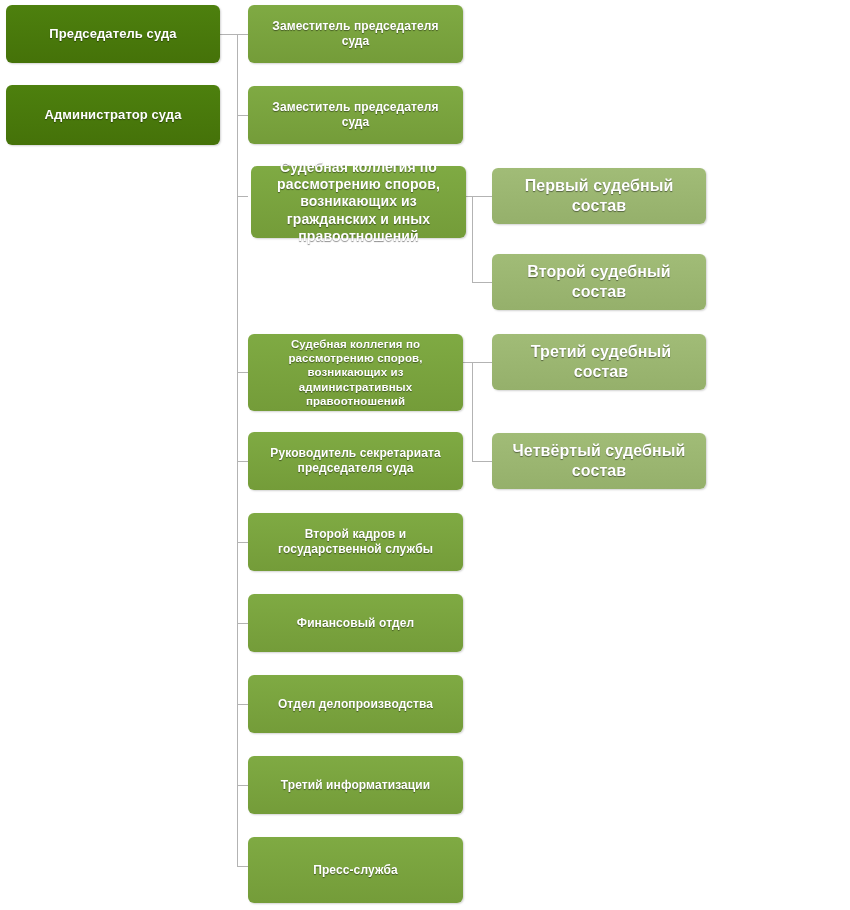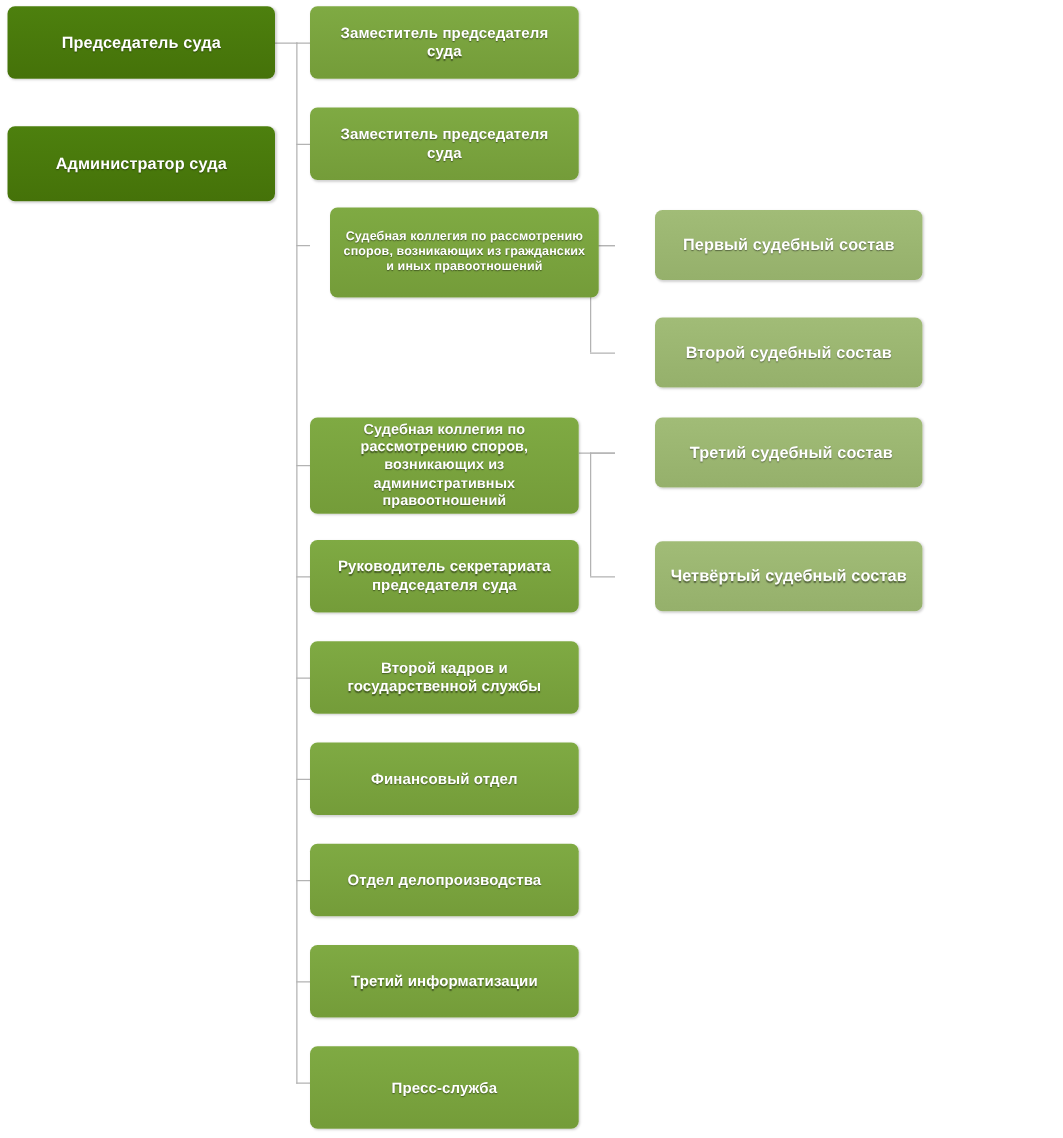--- a/index.html
+++ b/index.html
@@ -55,22 +55,21 @@
   
   .node.lvl2 {
     background: #7ba53f;
     background: linear-gradient(180deg, #7faa43 0%, #749c39 100%);
     font-size: 12px;
   }
   
   .node.lvl3 {
     background: #9cb772;
     background: linear-gradient(180deg, #a1bc77 0%, #95b06b 100%);
-    font-size: 13px;
-    margin-left: 32px;
+    font-size: 16px;
   }
 </style>
 </head>
 <body>
 
 <div id="chart">
 
   <div class="line v" style="left:237px; top:34px; height:833px;"></div>
 
   <div class="line h" style="left:220px; top:34px; width:18px;"></div>
@@ -91,27 +90,27 @@
   <div class="line h" style="left:472px; top:196px; width:20px;"></div>
   <div class="line h" style="left:472px; top:282px; width:20px;"></div>
 
   <div class="line h" style="left:463px; top:362px; width:29px;"></div>
   <div class="line v" style="left:472px; top:362px; height:99px;"></div>
   <div class="line h" style="left:472px; top:362px; width:20px;"></div>
   <div class="line h" style="left:472px; top:461px; width:20px;"></div>
 
   <div class="node lvl1" style="left:6px; top:5px; width:214px; height:58px;">Председатель суда</div>
 
-  <div class="node lvl1" style="left:6px; top:85px; width:214px; height:60px;margin-top:16px;">Администратор суда</div>
+  <div class="node lvl1" style="left:6px; top:85px; width:214px; height:60px;">Администратор суда</div>
 
   <div class="node lvl2" style="left:248px; top:5px; width:215px; height:58px;">Заместитель председателя суда</div>
 
   <div class="node lvl2" style="left:248px; top:86px; width:215px; height:58px;">Заместитель председателя суда</div>
 
-  <div class="node lvl2" style="left:264px; top:166px; width:215px; height:72px; font-size:10px;">Судебная коллегия по рассмотрению споров, возникающих из гражданских и иных правоотношений</div>
+  <div class="node lvl2" style="left:251px; top:166px; width:215px; height:72px; font-size:14px;">Судебная коллегия по рассмотрению споров, возникающих из гражданских и иных правоотношений</div>
 
   <div class="node lvl2" style="left:248px; top:334px; width:215px; height:77px; font-size:11.5px;text-align:center;">Судебная коллегия по рассмотрению споров, возникающих из административных правоотношений</div>
 
   <div class="node lvl2" style="left:248px; top:432px; width:215px; height:58px;">Руководитель секретариата председателя суда</div>
 
   <div class="node lvl2" style="left:248px; top:513px; width:215px; height:58px;">Второй кадров и государственной службы</div>
 
   <div class="node lvl2" style="left:248px; top:594px; width:215px; height:58px;">Финансовый отдел</div>
 
   <div class="node lvl2" style="left:248px; top:675px; width:215px; height:58px;">Отдел делопроизводства</div>

